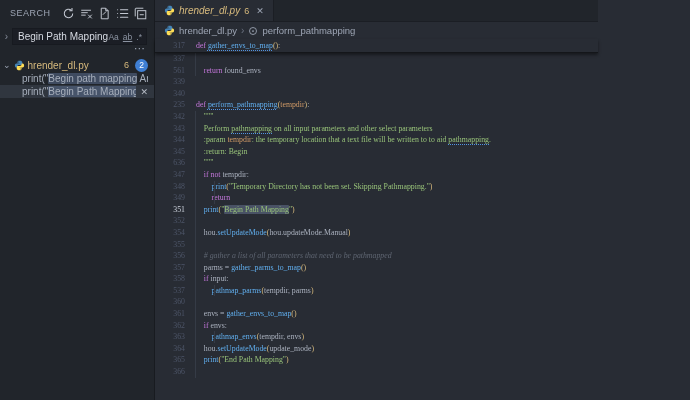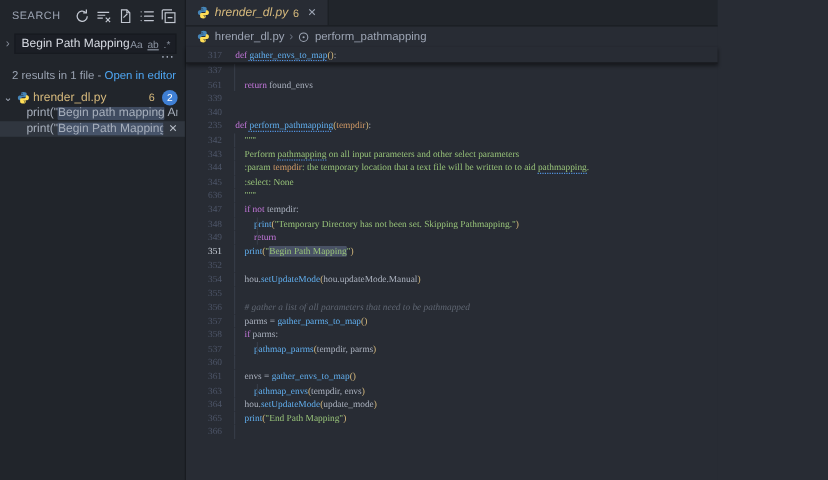--- a/index.html
+++ b/index.html
@@ -134,21 +134,20 @@
           <span class="tg">Aa</span>
           <span class="tg tg-word">ab</span>
           <span class="tg">.*</span>
         </span>
       </span>
     </div>
     <div class="more-row">
       <span>⋯</span>
     </div>
 
-    <div class="summary"><span>2 results in 1 file - </span><a>Open in editor</a></div>
 
     <div class="file-row">
       <span class="twisty">⌄</span>
       <span class="pyicon">
         <svg viewBox="0 0 16 16">
             <path fill="#4584b6" d="M7.9 1C5.9 1 5 1.9 5 3.2v1.4h3.1v.5H3.6C2.1 5.1 1.3 6.3 1.3 8c0 1.8.8 3 2.3 3H5V9.4C5 8.1 6 7.4 7.4 7.4h3C11.5 7.4 12 6.7 12 5.8V3.2C12 2 10.9 1 7.9 1zM6.3 2.3a.7.7 0 1 1 0 1.4.7.7 0 0 1 0-1.4z"></path>
             <path fill="#ffde57" d="M8.1 15c2 0 2.9-.9 2.9-2.2v-1.4H7.9v-.5h4.5c1.5 0 2.3-1.2 2.3-2.9 0-1.8-.8-3-2.3-3H11v1.6c0 1.3-1 2-2.4 2h-3C4.5 8.6 4 9.3 4 10.2v2.6C4 14 5.1 15 8.1 15zm1.6-1.3a.7.7 0 1 1 0-1.4.7.7 0 0 1 0 1.4z"></path>
           </svg>
       </span>
       <span class="file-name">hrender_dl.py</span>
@@ -205,34 +204,35 @@
       </div>
     <div class="code-area code" id="code">
         <div class="line"><span class="ln">337</span><span class="lc"><i class="guide gpos1"></i></span></div>
         <div class="line"><span class="ln">561</span><span class="lc"><i class="guide gpos1"></i><span class="txt">    </span><span class="kw">return</span><span class="txt"> found_envs</span></span></div>
         <div class="line"><span class="ln">339</span><span class="lc"></span></div>
         <div class="line"><span class="ln">340</span><span class="lc"></span></div>
         <div class="line"><span class="ln">235</span><span class="lc"><span class="kw">def </span><span class="fn sq">perform_pathmapping</span><span class="par">(</span><span class="prm">tempdir</span><span class="par">)</span><span class="txt">:</span></span></div>
         <div class="line"><span class="ln">342</span><span class="lc"><i class="guide gpos1"></i><span class="txt">    </span><span class="str">"""</span></span></div>
         <div class="line"><span class="ln">343</span><span class="lc"><i class="guide gpos1"></i><span class="txt">    </span><span class="str">Perform </span><span class="str sq">pathmapping</span><span class="str"> on all input parameters and other select parameters</span></span></div>
         <div class="line"><span class="ln">344</span><span class="lc"><i class="guide gpos1"></i><span class="txt">    </span><span class="str">:param </span><span class="prm">tempdir</span><span class="str">: the temporary location that a text file will be written to to aid </span><span class="str sq">pathmapping.</span></span></div>
-        <div class="line"><span class="ln">345</span><span class="lc"><i class="guide gpos1"></i><span class="txt">    </span><span class="str">:select: None</span></span></div>
+        <div class="line"><span class="ln">345</span><span class="lc"><i class="guide gpos1"></i><span class="txt">    </span><span class="str">:return: Begin</span></span></div>
         <div class="line"><span class="ln">636</span><span class="lc"><i class="guide gpos1"></i><span class="txt">    </span><span class="str">"""</span></span></div>
         <div class="line"><span class="ln">347</span><span class="lc"><i class="guide gpos1"></i><span class="txt">    </span><span class="kw">if</span><span class="txt"> </span><span class="kw">not</span><span class="txt"> tempdir:</span></span></div>
         <div class="line"><span class="ln">348</span><span class="lc"><i class="guide gpos1"></i><i class="guide gpos2"></i><span class="txt">        </span><span class="fn">print</span><span class="par">(</span><span class="str">"Temporary Directory has not been set. Skipping Pathmapping."</span><span class="par">)</span></span></div>
         <div class="line"><span class="ln">349</span><span class="lc"><i class="guide gpos1"></i><i class="guide gpos2"></i><span class="txt">        </span><span class="kw">return</span></span></div>
         <div class="line"><span class="ln cur">351</span><span class="lc"><i class="guide gpos1"></i><span class="txt">    </span><span class="fn">print</span><span class="par">(</span><span class="str">"</span><span class="str hl">Begin Path Mapping</span><span class="str">"</span><span class="par">)</span></span></div>
         <div class="line"><span class="ln">352</span><span class="lc"><i class="guide gpos1"></i></span></div>
         <div class="line"><span class="ln">354</span><span class="lc"><i class="guide gpos1"></i><span class="txt">    hou.</span><span class="fn">setUpdateMode</span><span class="par">(</span><span class="txt">hou.updateMode.Manual</span><span class="par">)</span></span></div>
         <div class="line"><span class="ln">355</span><span class="lc"><i class="guide gpos1"></i></span></div>
         <div class="line"><span class="ln">356</span><span class="lc"><i class="guide gpos1"></i><span class="txt">    </span><span class="cmt"># gather a list of all parameters that need to be pathmapped</span></span></div>
         <div class="line"><span class="ln">357</span><span class="lc"><i class="guide gpos1"></i><span class="txt">    parms = </span><span class="fn">gather_parms_to_map</span><span class="par">()</span></span></div>
-        <div class="line"><span class="ln">358</span><span class="lc"><i class="guide gpos1"></i><span class="txt">    </span><span class="kw">if</span><span class="txt"> parms:</span></span></div>
+        <div class="line"><span class="ln">358</span><span class="lc"><i class="guide gpos1"></i><span class="txt">    </span><span class="kw">if</span><span class="txt"> input:</span></span></div>
         <div class="line"><span class="ln">537</span><span class="lc"><i class="guide gpos1"></i><i class="guide gpos2"></i><span class="txt">        </span><span class="fn">pathmap_parms</span><span class="par">(</span><span class="txt">tempdir, parms</span><span class="par">)</span></span></div>
         <div class="line"><span class="ln">360</span><span class="lc"><i class="guide gpos1"></i></span></div>
         <div class="line"><span class="ln">361</span><span class="lc"><i class="guide gpos1"></i><span class="txt">    envs = </span><span class="fn">gather_envs_to_map</span><span class="par">()</span></span></div>
+        <div class="line"><span class="ln">362</span><span class="lc"><i class="guide gpos1"></i><span class="txt">    </span><span class="kw">if</span><span class="txt"> envs:</span></span></div>
         <div class="line"><span class="ln">363</span><span class="lc"><i class="guide gpos1"></i><i class="guide gpos2"></i><span class="txt">        </span><span class="fn">pathmap_envs</span><span class="par">(</span><span class="txt">tempdir, envs</span><span class="par">)</span></span></div>
         <div class="line"><span class="ln">364</span><span class="lc"><i class="guide gpos1"></i><span class="txt">    hou.</span><span class="fn">setUpdateMode</span><span class="par">(</span><span class="txt">update_mode</span><span class="par">)</span></span></div>
         <div class="line"><span class="ln">365</span><span class="lc"><i class="guide gpos1"></i><span class="txt">    </span><span class="fn">print</span><span class="par">(</span><span class="str">"End Path Mapping"</span><span class="par">)</span></span></div>
         <div class="line"><span class="ln">366</span><span class="lc"><i class="guide gpos1"></i></span></div>
       </div>
   </div>
 </div>
 
 </body></html>

